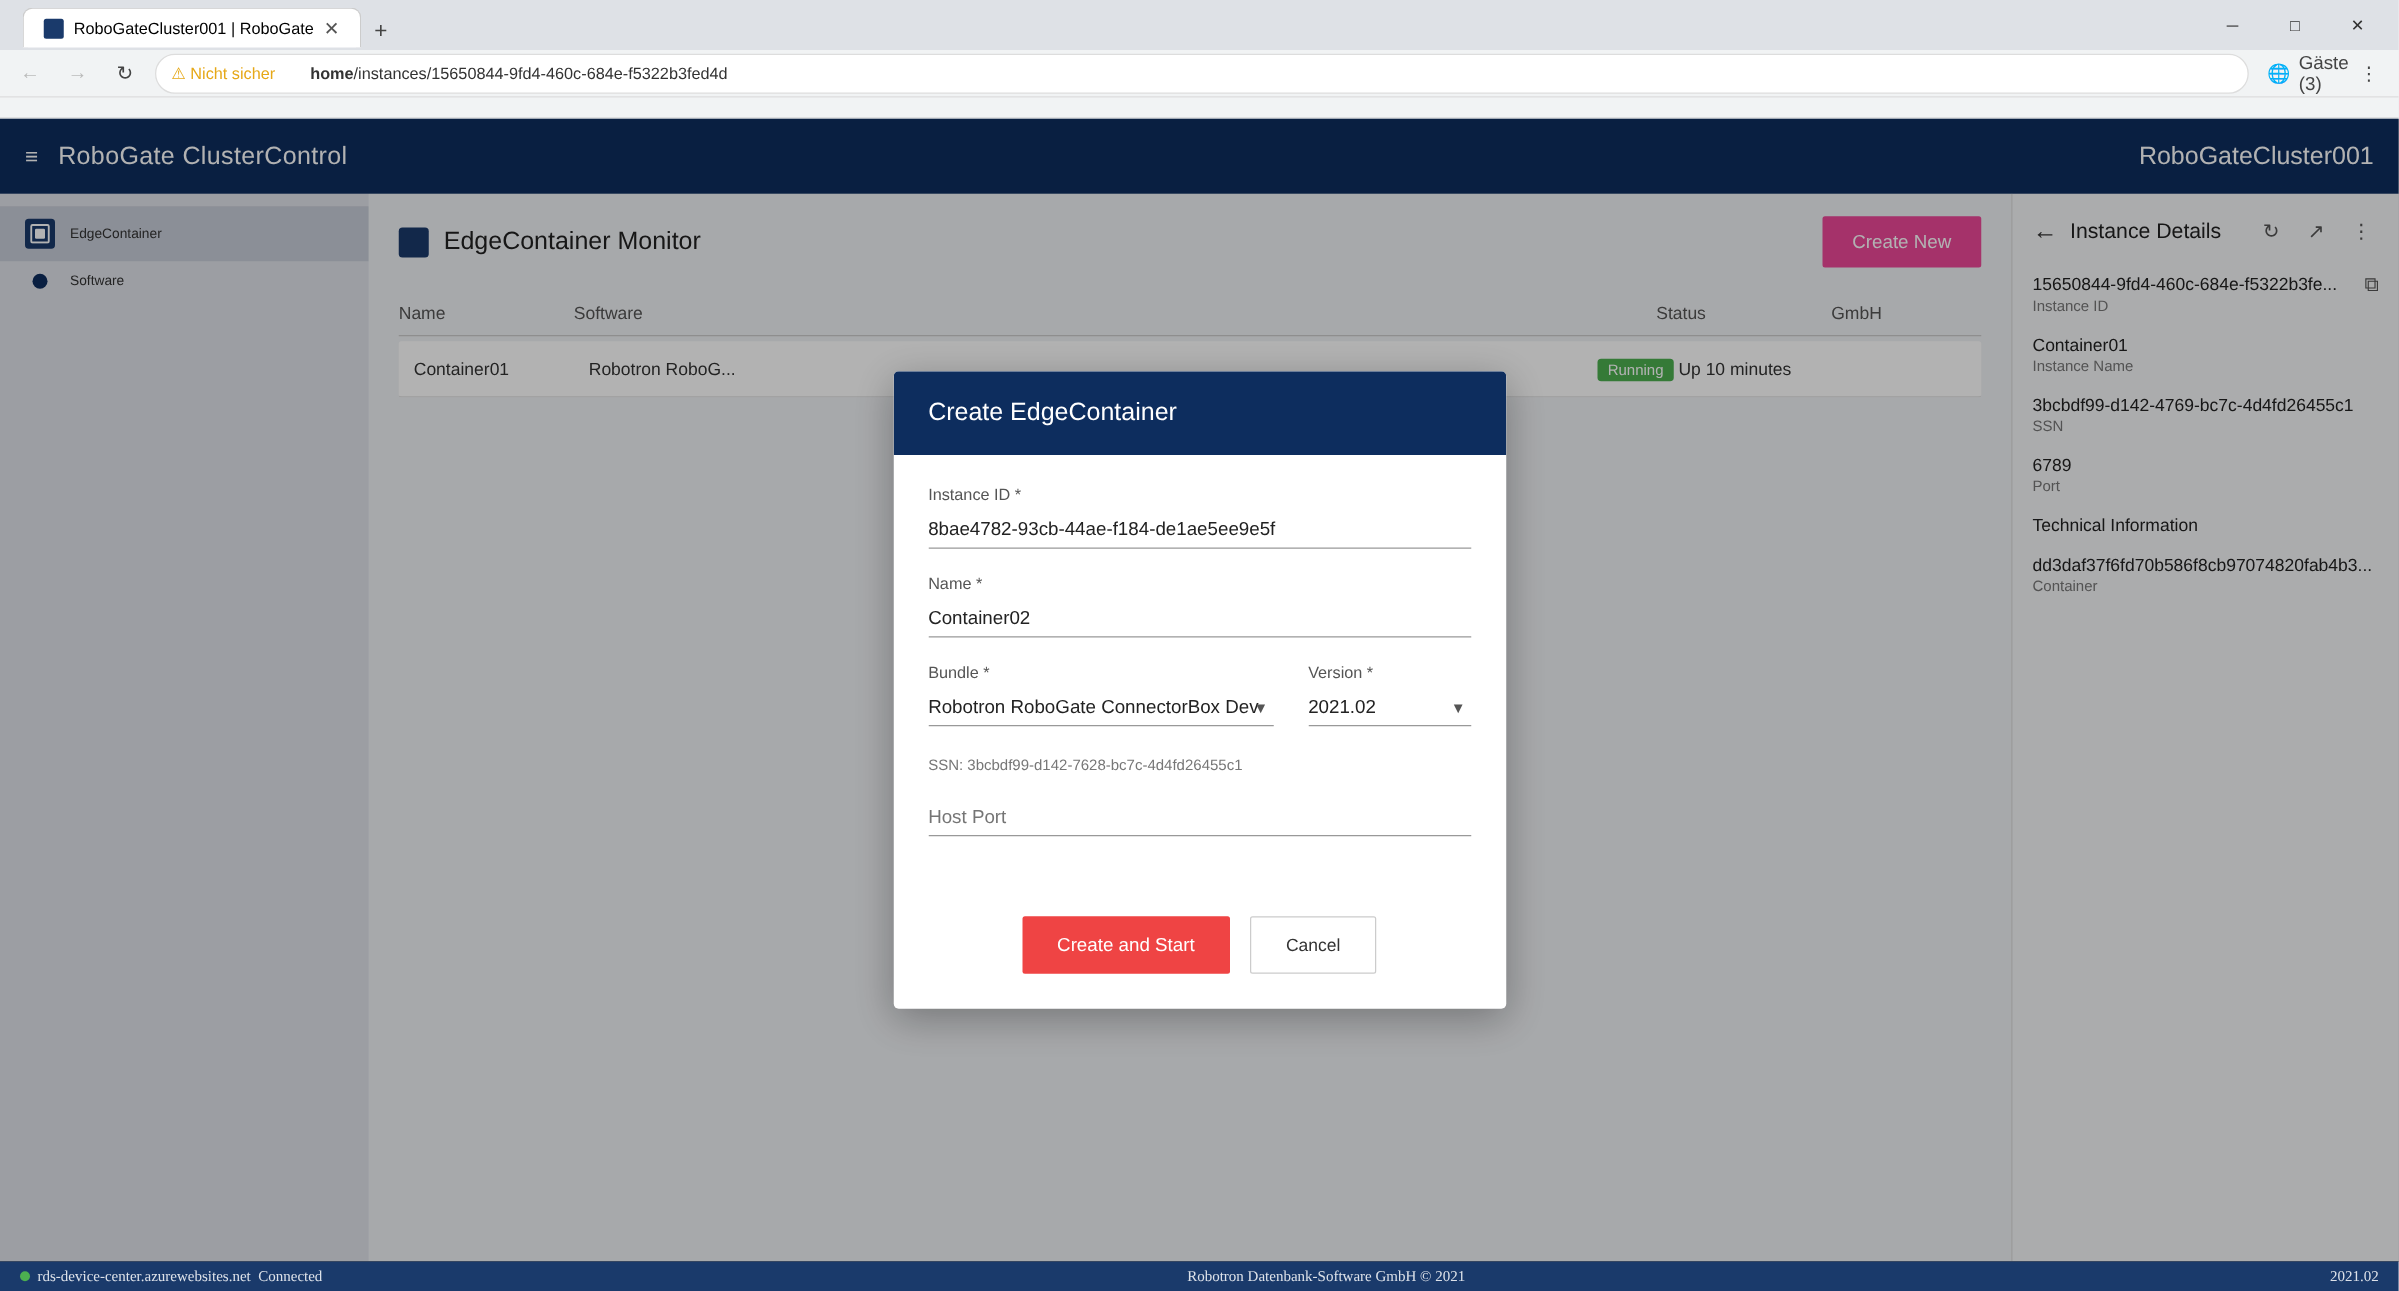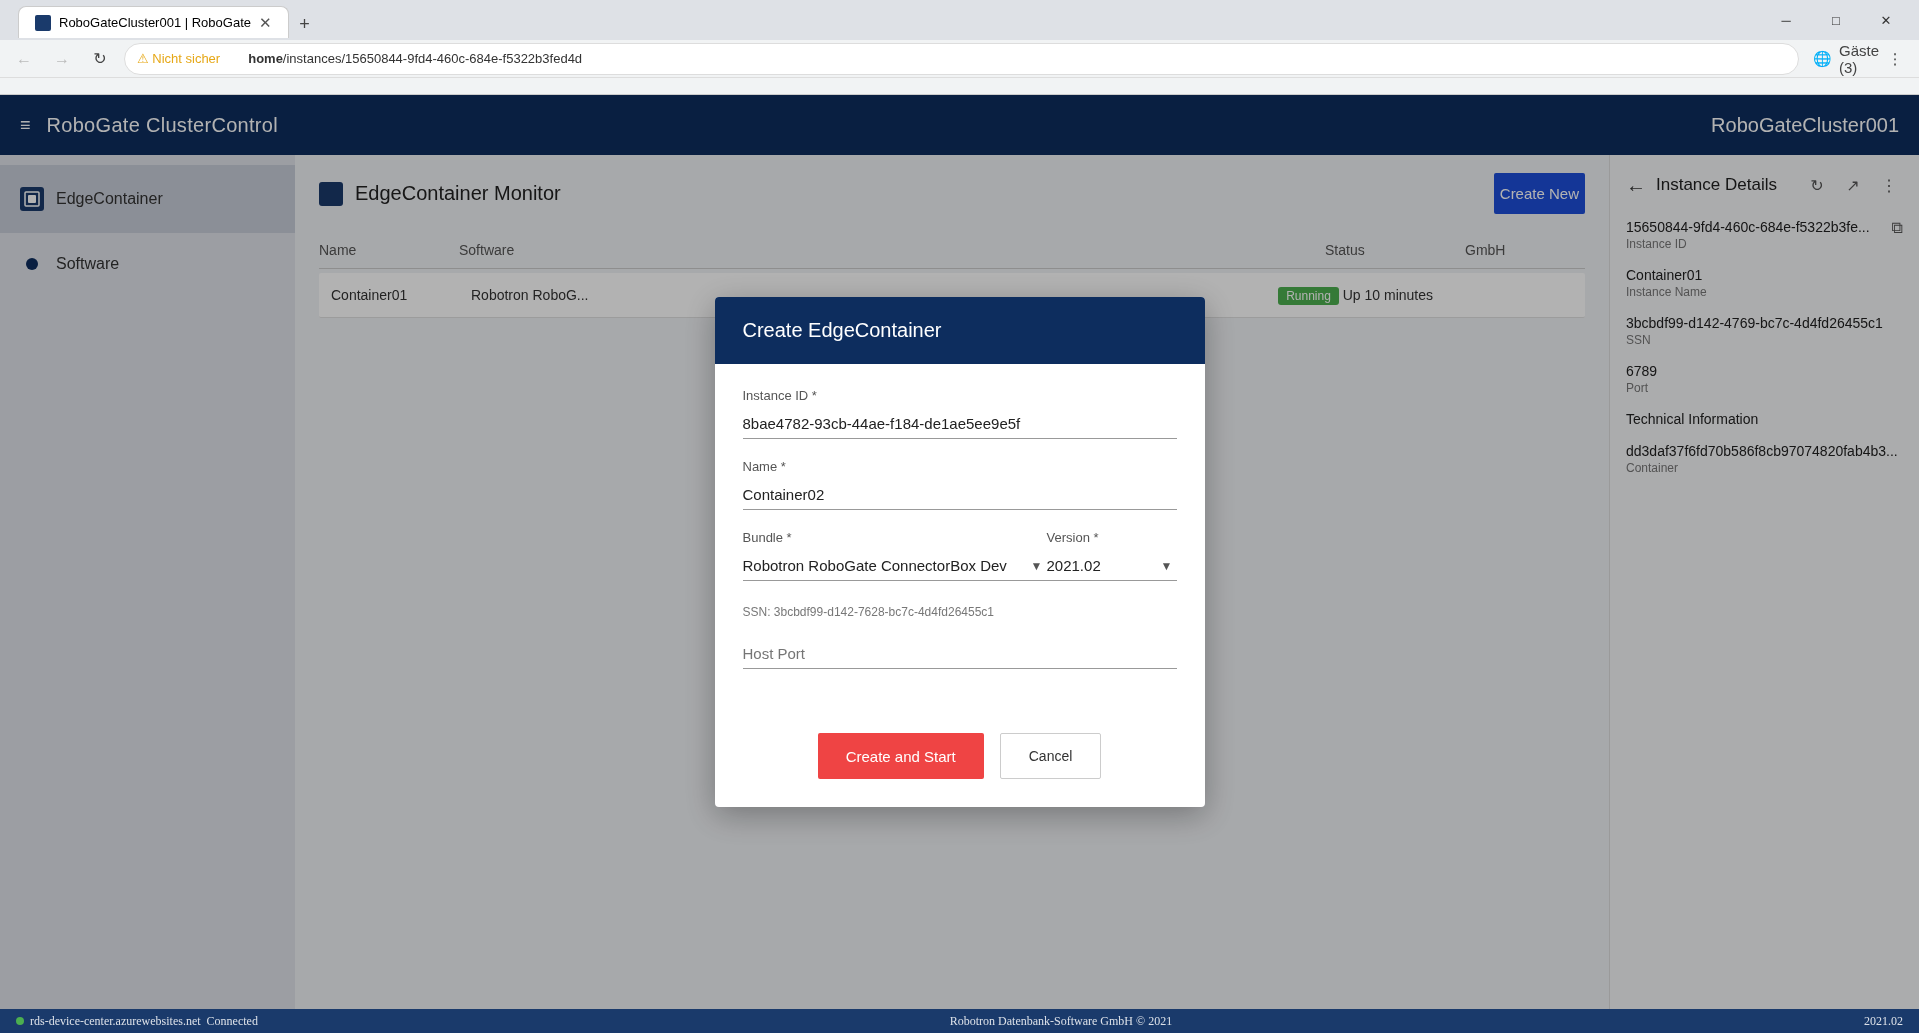--- a/index.html
+++ b/index.html
@@ -31,33 +31,33 @@
     .app-header { background: #0d2d5e; color: white; display: flex; align-items: center; justify-content: space-between; padding: 0 20px; height: 60px; }
     .app-header-left { display: flex; align-items: center; gap: 16px; }
     .hamburger-icon { font-size: 18px; cursor: pointer; }
     .app-title { font-size: 20px; font-weight: 300; letter-spacing: 0.3px; }
     .app-instance-name { font-size: 20px; font-weight: 300; }
 
     .app-body { display: flex; flex: 1; overflow: hidden; }
 
     
     .sidebar { width: 295px; background: #e0e3ea; flex-shrink: 0; padding-top: 10px; }
-    .sidebar-item { display: flex; align-items: center; gap: 12px; padding: 22px 20px; cursor: pointer; font-size: 16px; color: #333; }
+    .sidebar-item { display: flex; align-items: center; gap: 12px; padding: 10px 20px; cursor: pointer; font-size: 11px; color: #333; }
     .sidebar-item.active { background: #c8cdd8; }
     .sidebar-item-icon { width: 24px; height: 24px; background: #1a3a6b; border-radius: 3px; flex-shrink: 0; display: flex; align-items: center; justify-content: center; }
     .sidebar-item-icon svg { fill: white; width: 16px; height: 16px; }
     .sidebar-item-dot { width: 12px; height: 12px; background: #0d2d5e; border-radius: 50%; flex-shrink: 0; margin: 0 6px; }
 
     
     .main-content { flex: 1; background: #f0f2f5; overflow: hidden; display: flex; flex-direction: column; }
     .content-header { display: flex; align-items: center; justify-content: space-between; padding: 18px 24px; background: #f0f2f5; }
     .content-header-left { display: flex; align-items: center; gap: 12px; }
     .content-header-icon { width: 24px; height: 24px; background: #1a3a6b; border-radius: 3px; }
     .content-title { font-size: 20px; color: #222; }
-    .create-new-btn { background: #1d4ed8; color: white; border: none; padding: 12px 6px; font-size: 15px; cursor: pointer; border-radius: 2px; }
+    .create-new-btn { background: #ec4899; color: white; border: none; padding: 12px 24px; font-size: 15px; cursor: pointer; border-radius: 2px; }
 
     .table-area { padding: 0 24px; }
     .table-header { display: flex; gap: 20px; padding: 10px 0; border-bottom: 1px solid #ccc; font-size: 14px; color: #555; }
     .table-header-cell { min-width: 120px; }
     .table-row { display: flex; gap: 20px; padding: 14px 0; border-bottom: 1px solid #e0e0e0; font-size: 14px; color: #333; background: white; padding: 14px 12px; border-radius: 2px; margin-top: 4px; }
     .table-cell { min-width: 120px; }
 
     
     .right-panel { width: 310px; background: #f5f6f8; border-left: 1px solid #ddd; flex-shrink: 0; padding: 16px; overflow-y: auto; }
     .right-panel-header { display: flex; align-items: center; gap: 10px; margin-bottom: 20px; }
@@ -74,21 +74,21 @@
     
     .overlay { position: fixed; top: 95px; left: 0; width: 100%; height: calc(100% - 95px - 24px); background: rgba(0,0,0,0.3); display: flex; align-items: center; justify-content: center; z-index: 100; }
 
     
     .modal { background: white; border-radius: 4px; width: 490px; overflow: hidden; box-shadow: 0 8px 32px rgba(0,0,0,0.3); }
     .modal-header { background: #0d2d5e; color: white; padding: 22px 28px; font-size: 20px; font-weight: 400; }
     .modal-body { padding: 24px 28px; }
     .form-group { margin-bottom: 20px; }
     .form-label { font-size: 13px; color: #555; margin-bottom: 6px; display: block; }
     .form-input { width: 100%; border: none; border-bottom: 1px solid #999; padding: 6px 0; font-size: 15px; color: #222; outline: none; background: transparent; }
-    .form-row { display: flex; gap: 0; align-items: center; }
+    .form-row { display: flex; gap: 28px; align-items: center; }
     .form-row .form-group { flex: 1; }
     .form-select { width: 100%; border: none; border-bottom: 1px solid #999; padding: 6px 0; font-size: 15px; color: #222; outline: none; background: transparent; appearance: none; cursor: pointer; }
     .form-select-wrapper { position: relative; }
     .form-select-arrow { position: absolute; right: 4px; bottom: 8px; font-size: 12px; color: #555; pointer-events: none; }
     .ssn-hint { font-size: 12px; color: #777; margin-top: 4px; }
     .modal-footer { display: flex; justify-content: center; gap: 16px; padding: 20px 28px 28px; }
     .btn-primary { background: #ef4444; color: white; border: none; padding: 14px 28px; font-size: 15px; cursor: pointer; border-radius: 2px; min-width: 160px; }
     .btn-secondary { background: transparent; color: #333; border: 1px solid #ccc; padding: 14px 28px; font-size: 14px; cursor: pointer; border-radius: 2px; min-width: 100px; }
 
     

